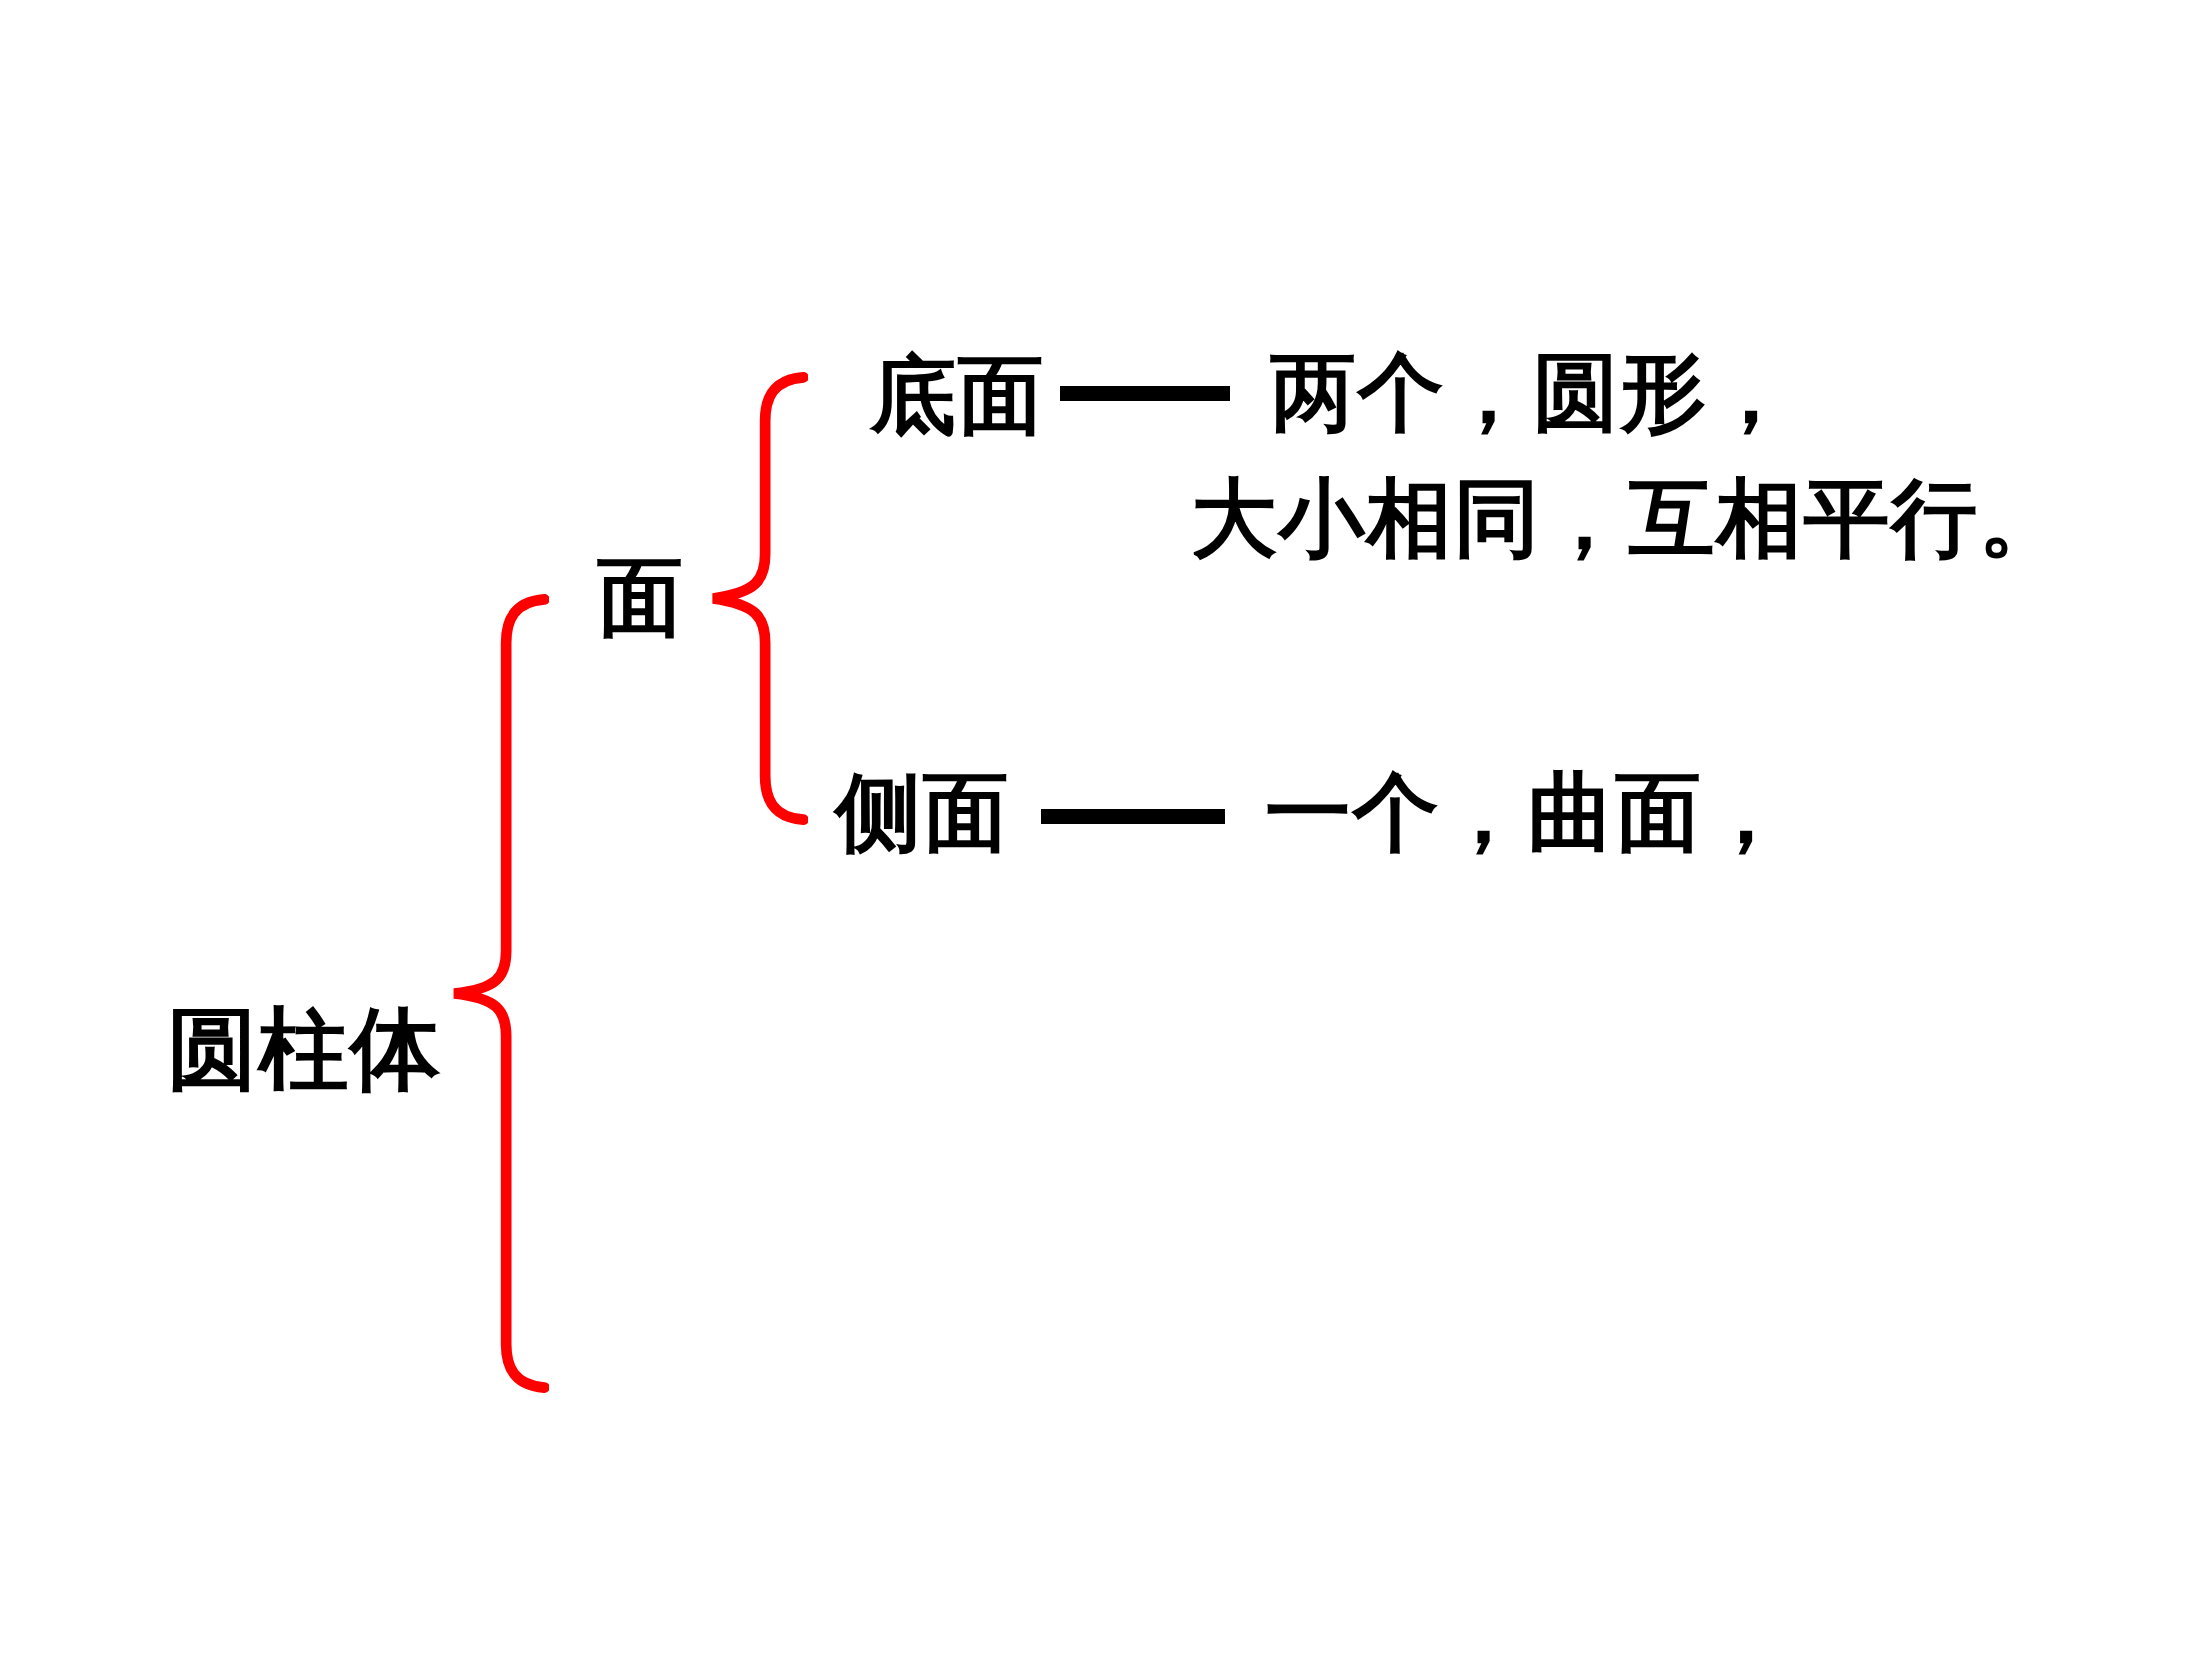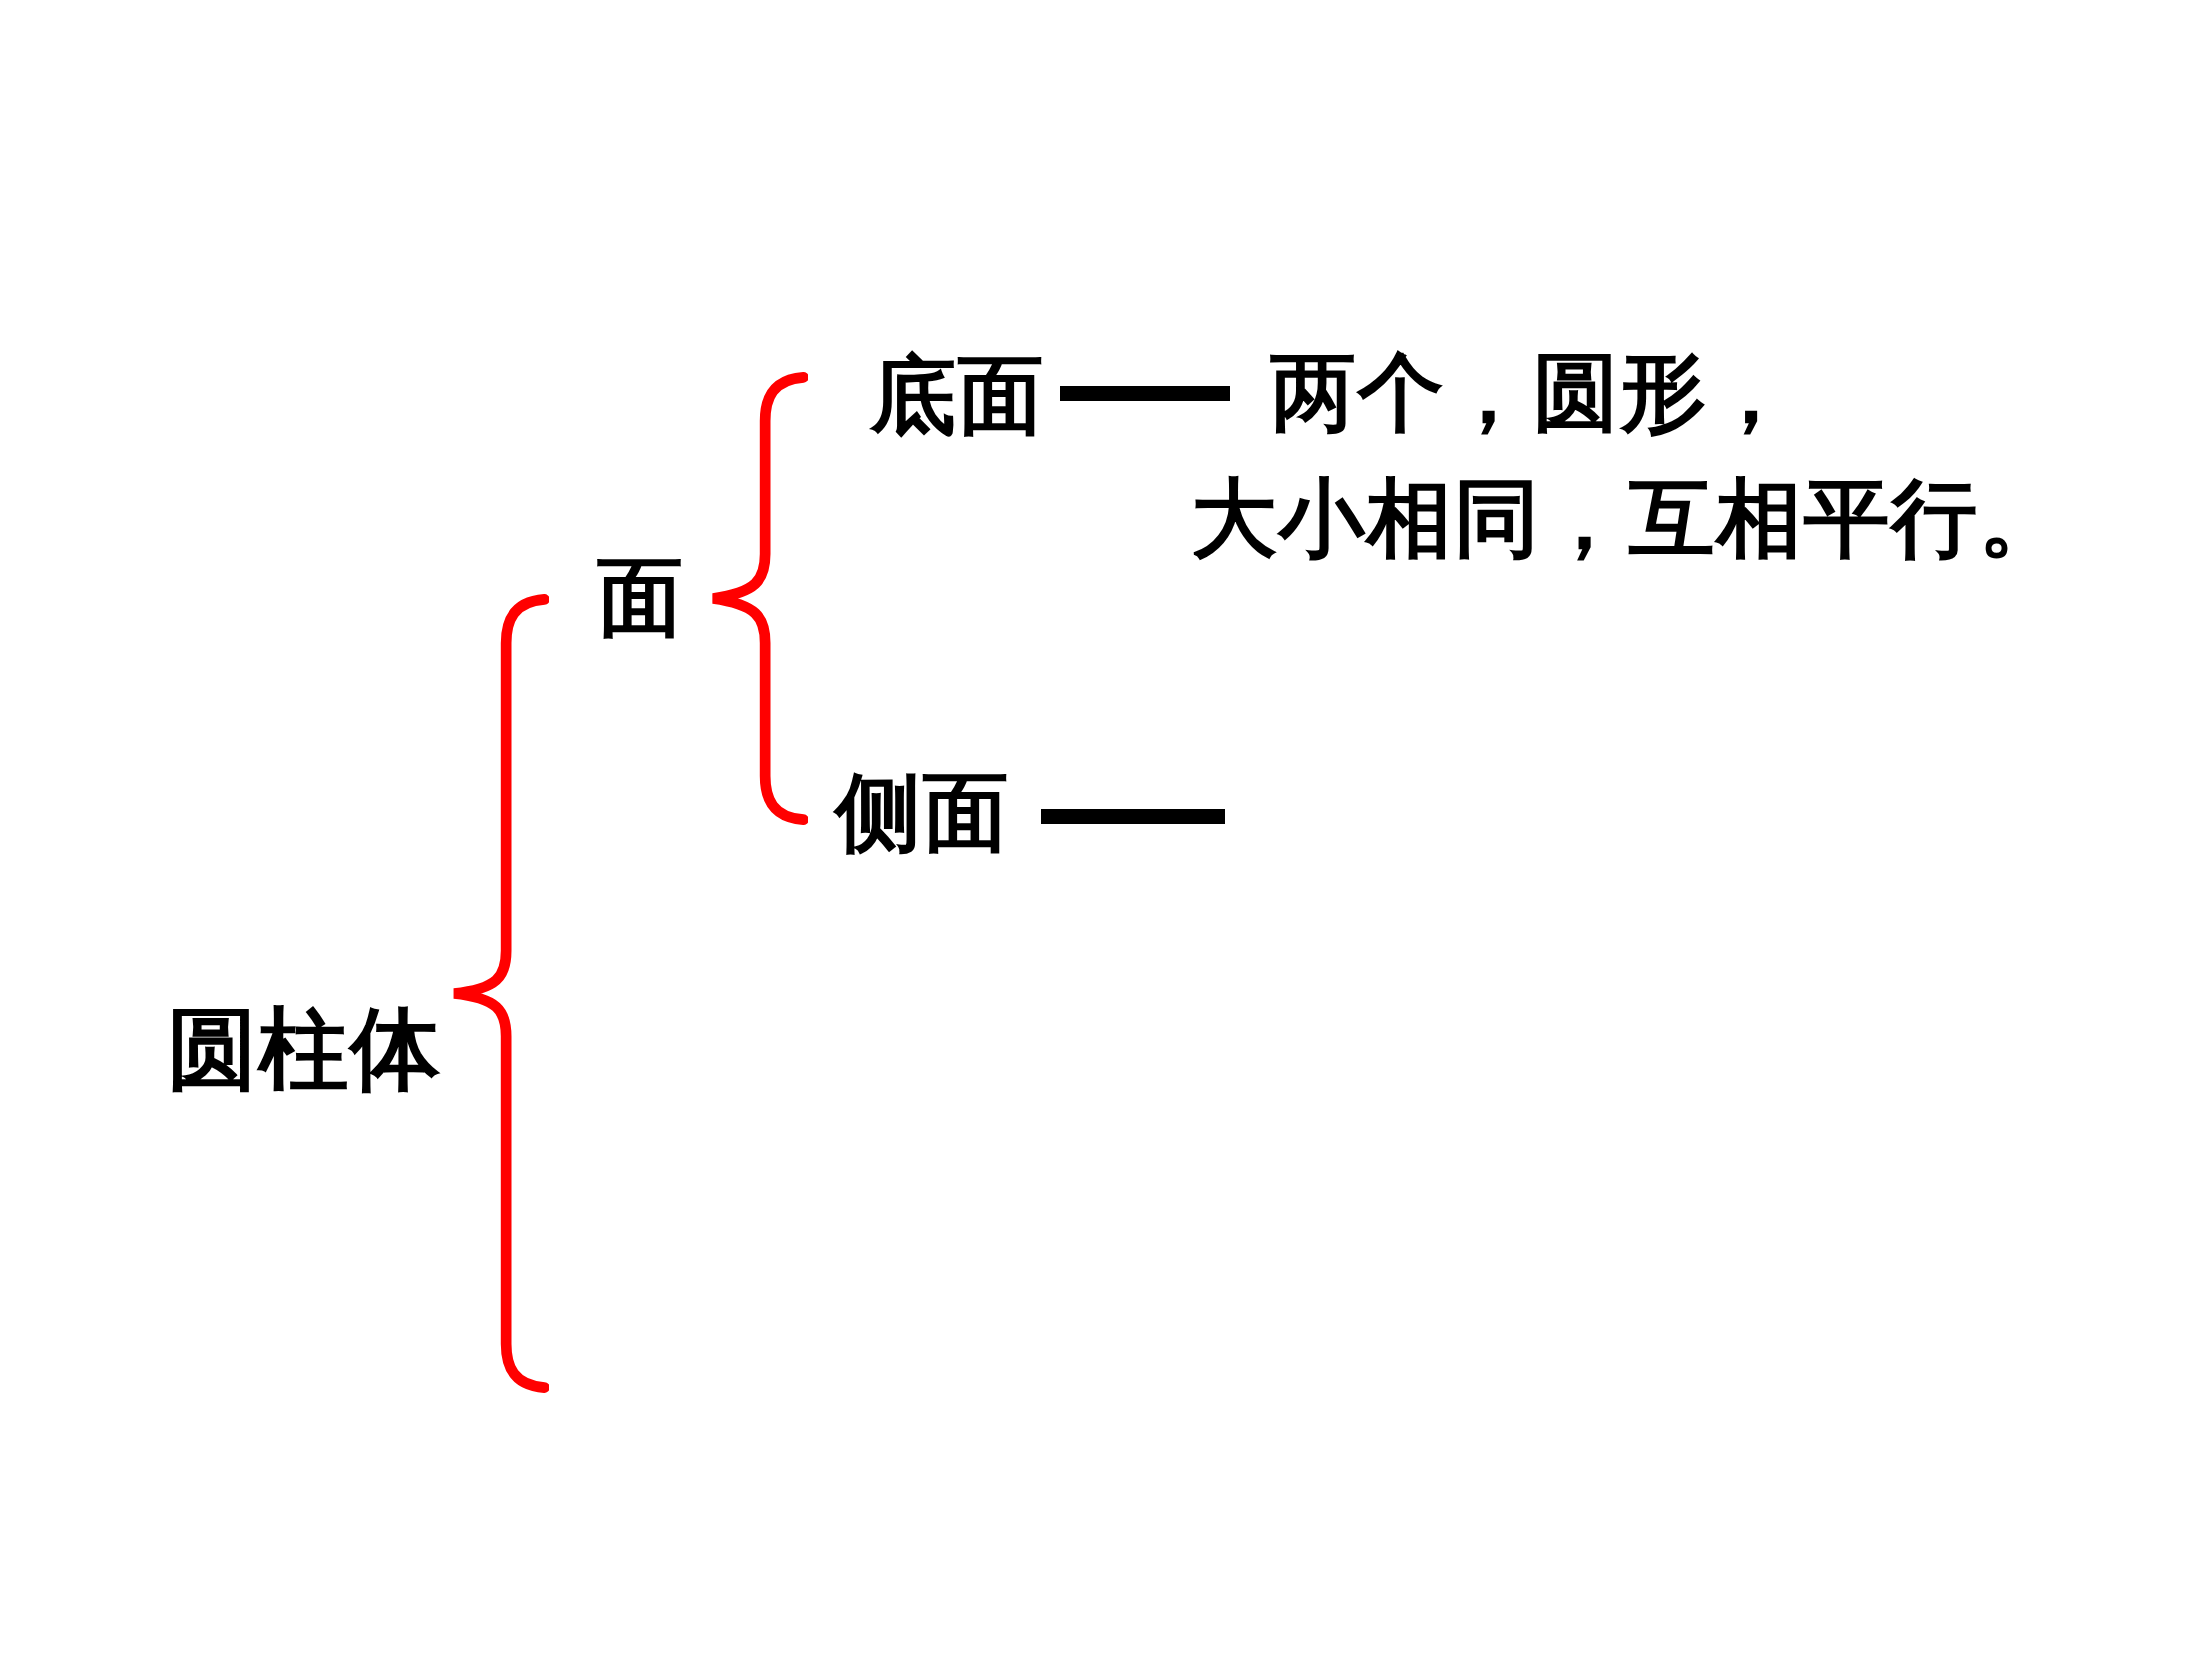--- a/index.html
+++ b/index.html
@@ -97,15 +97,16 @@
   <div class="label base-desc-1">两个，圆形，</div>
 
   <div class="label base-desc-2">大小相同，互相平行。</div>
 
   <div class="label side-label">侧面</div>
 
   <div class="dash dash-side">
     <span class="sr-only">——</span>
   </div>
 
+  <div class="label side-desc-1">一个，曲面，</div>
 
 </div>
 
 
 </body></html>

